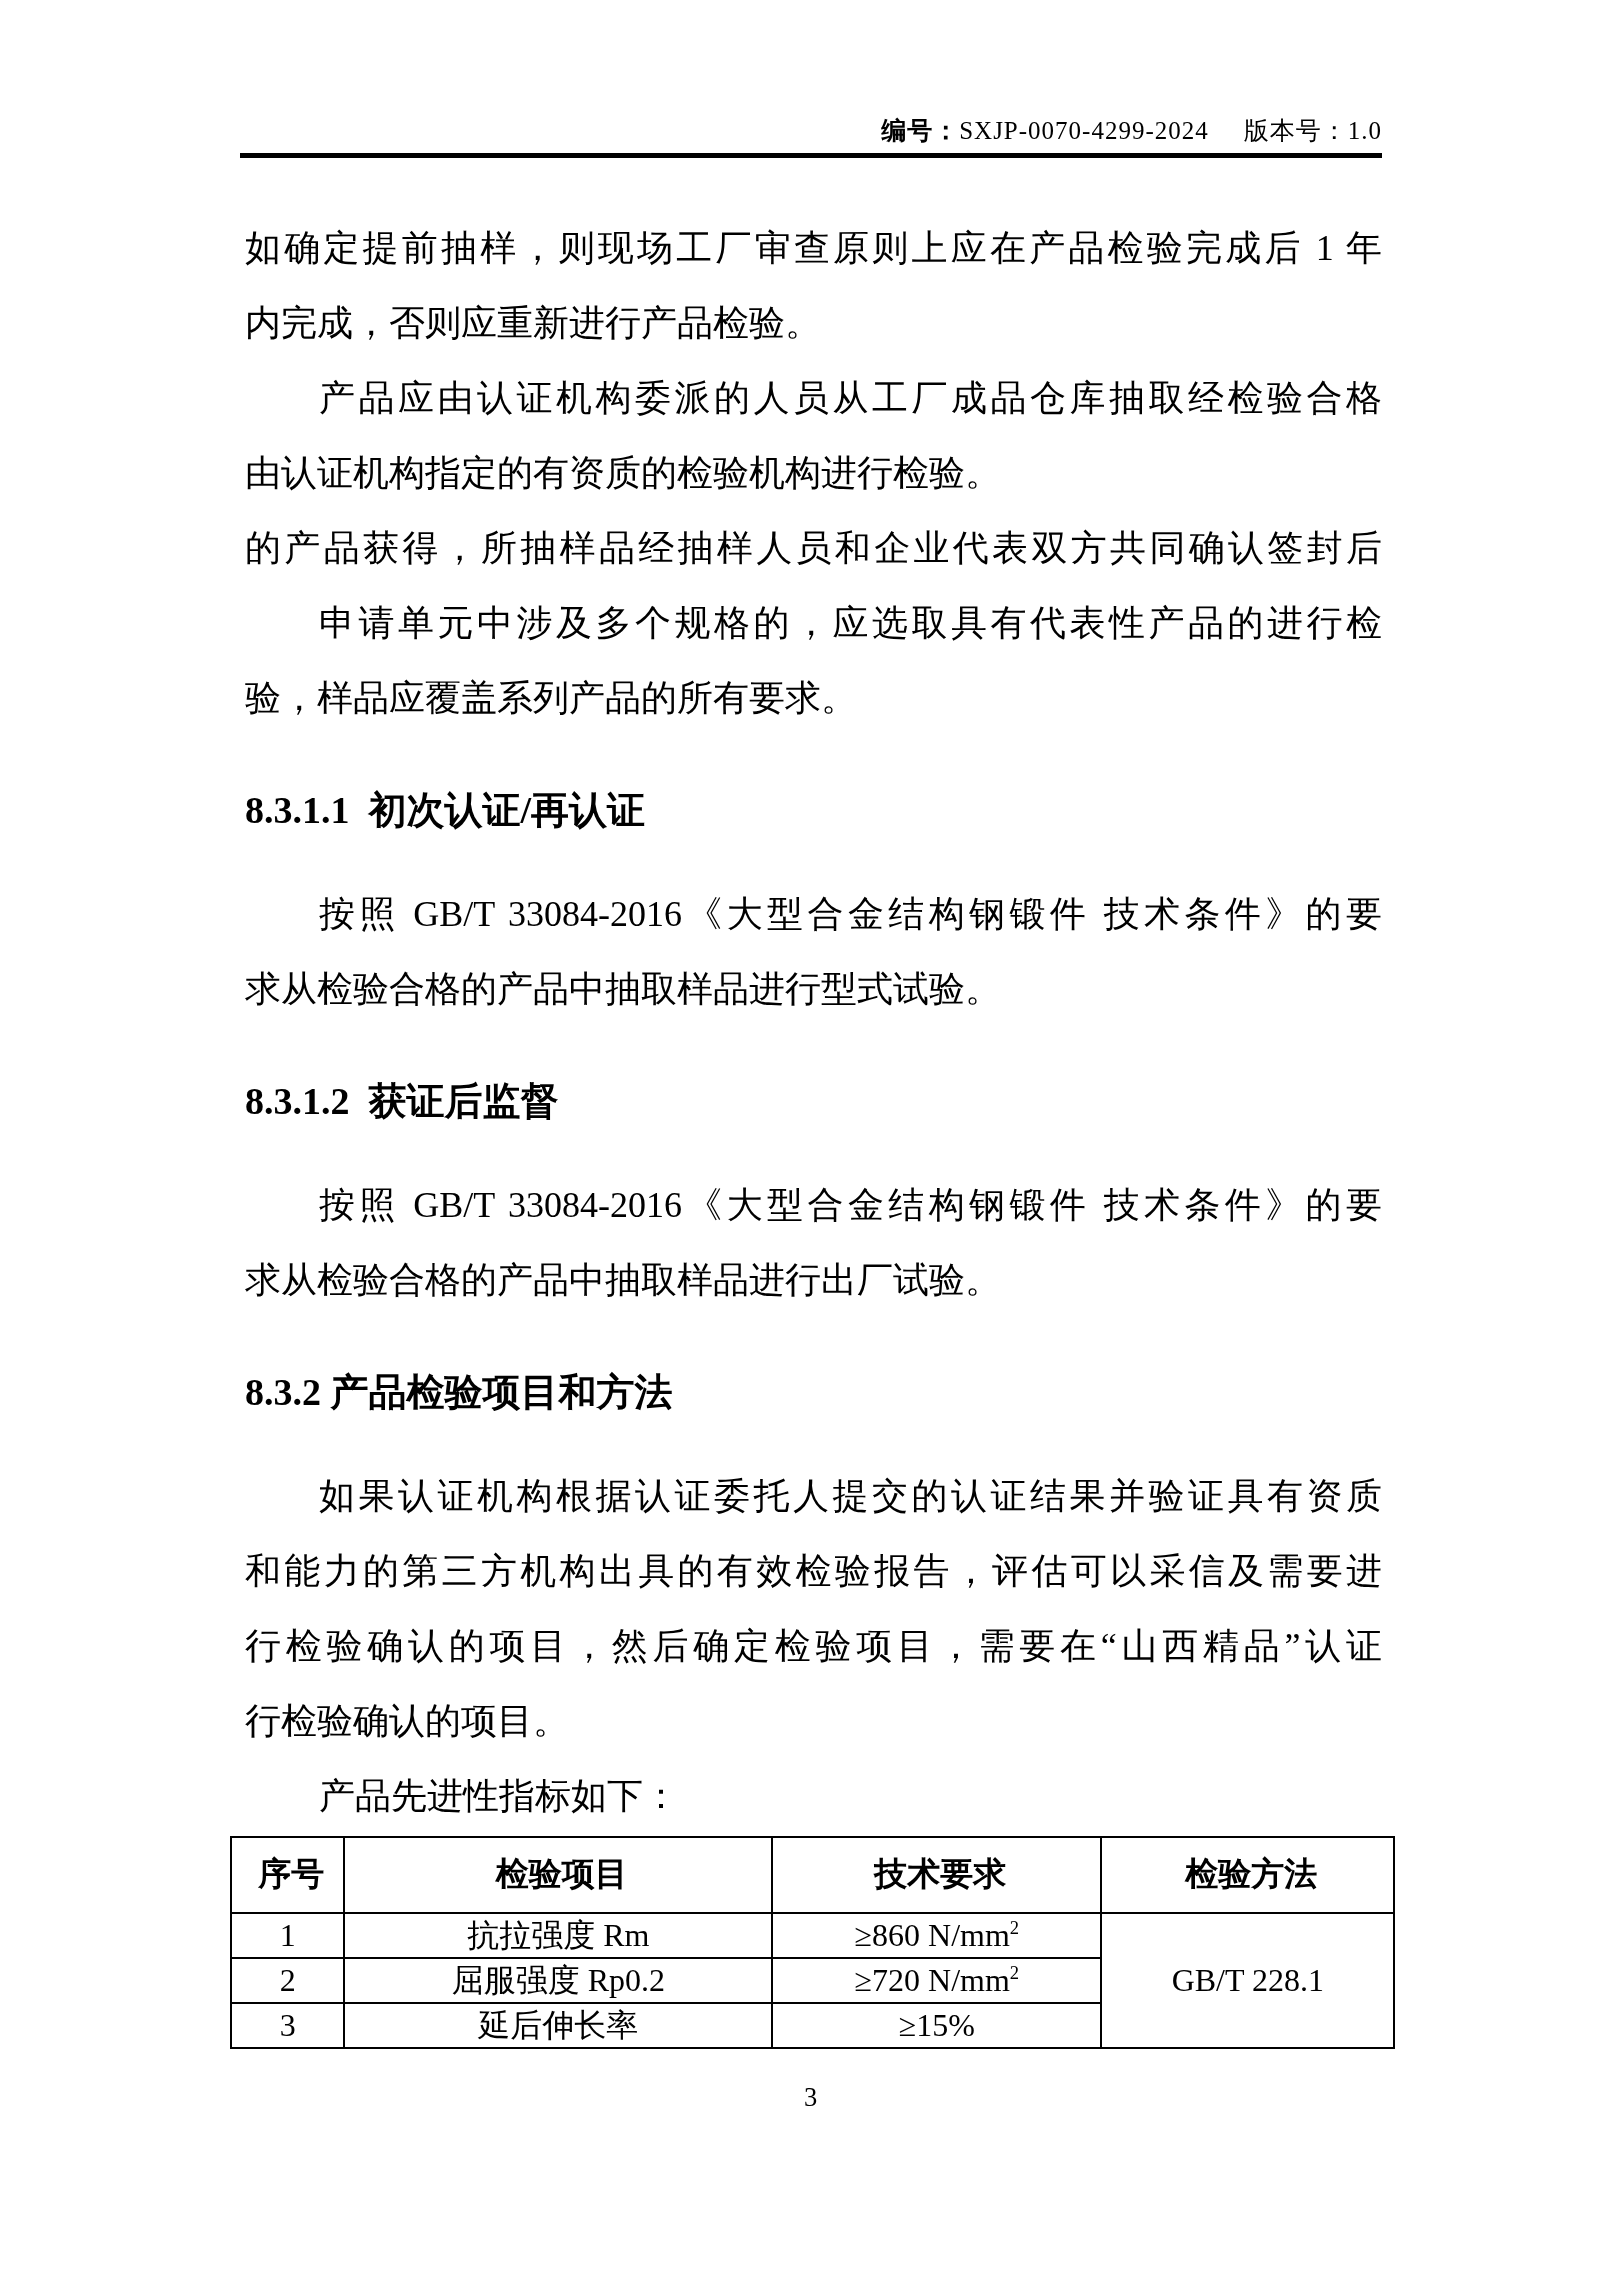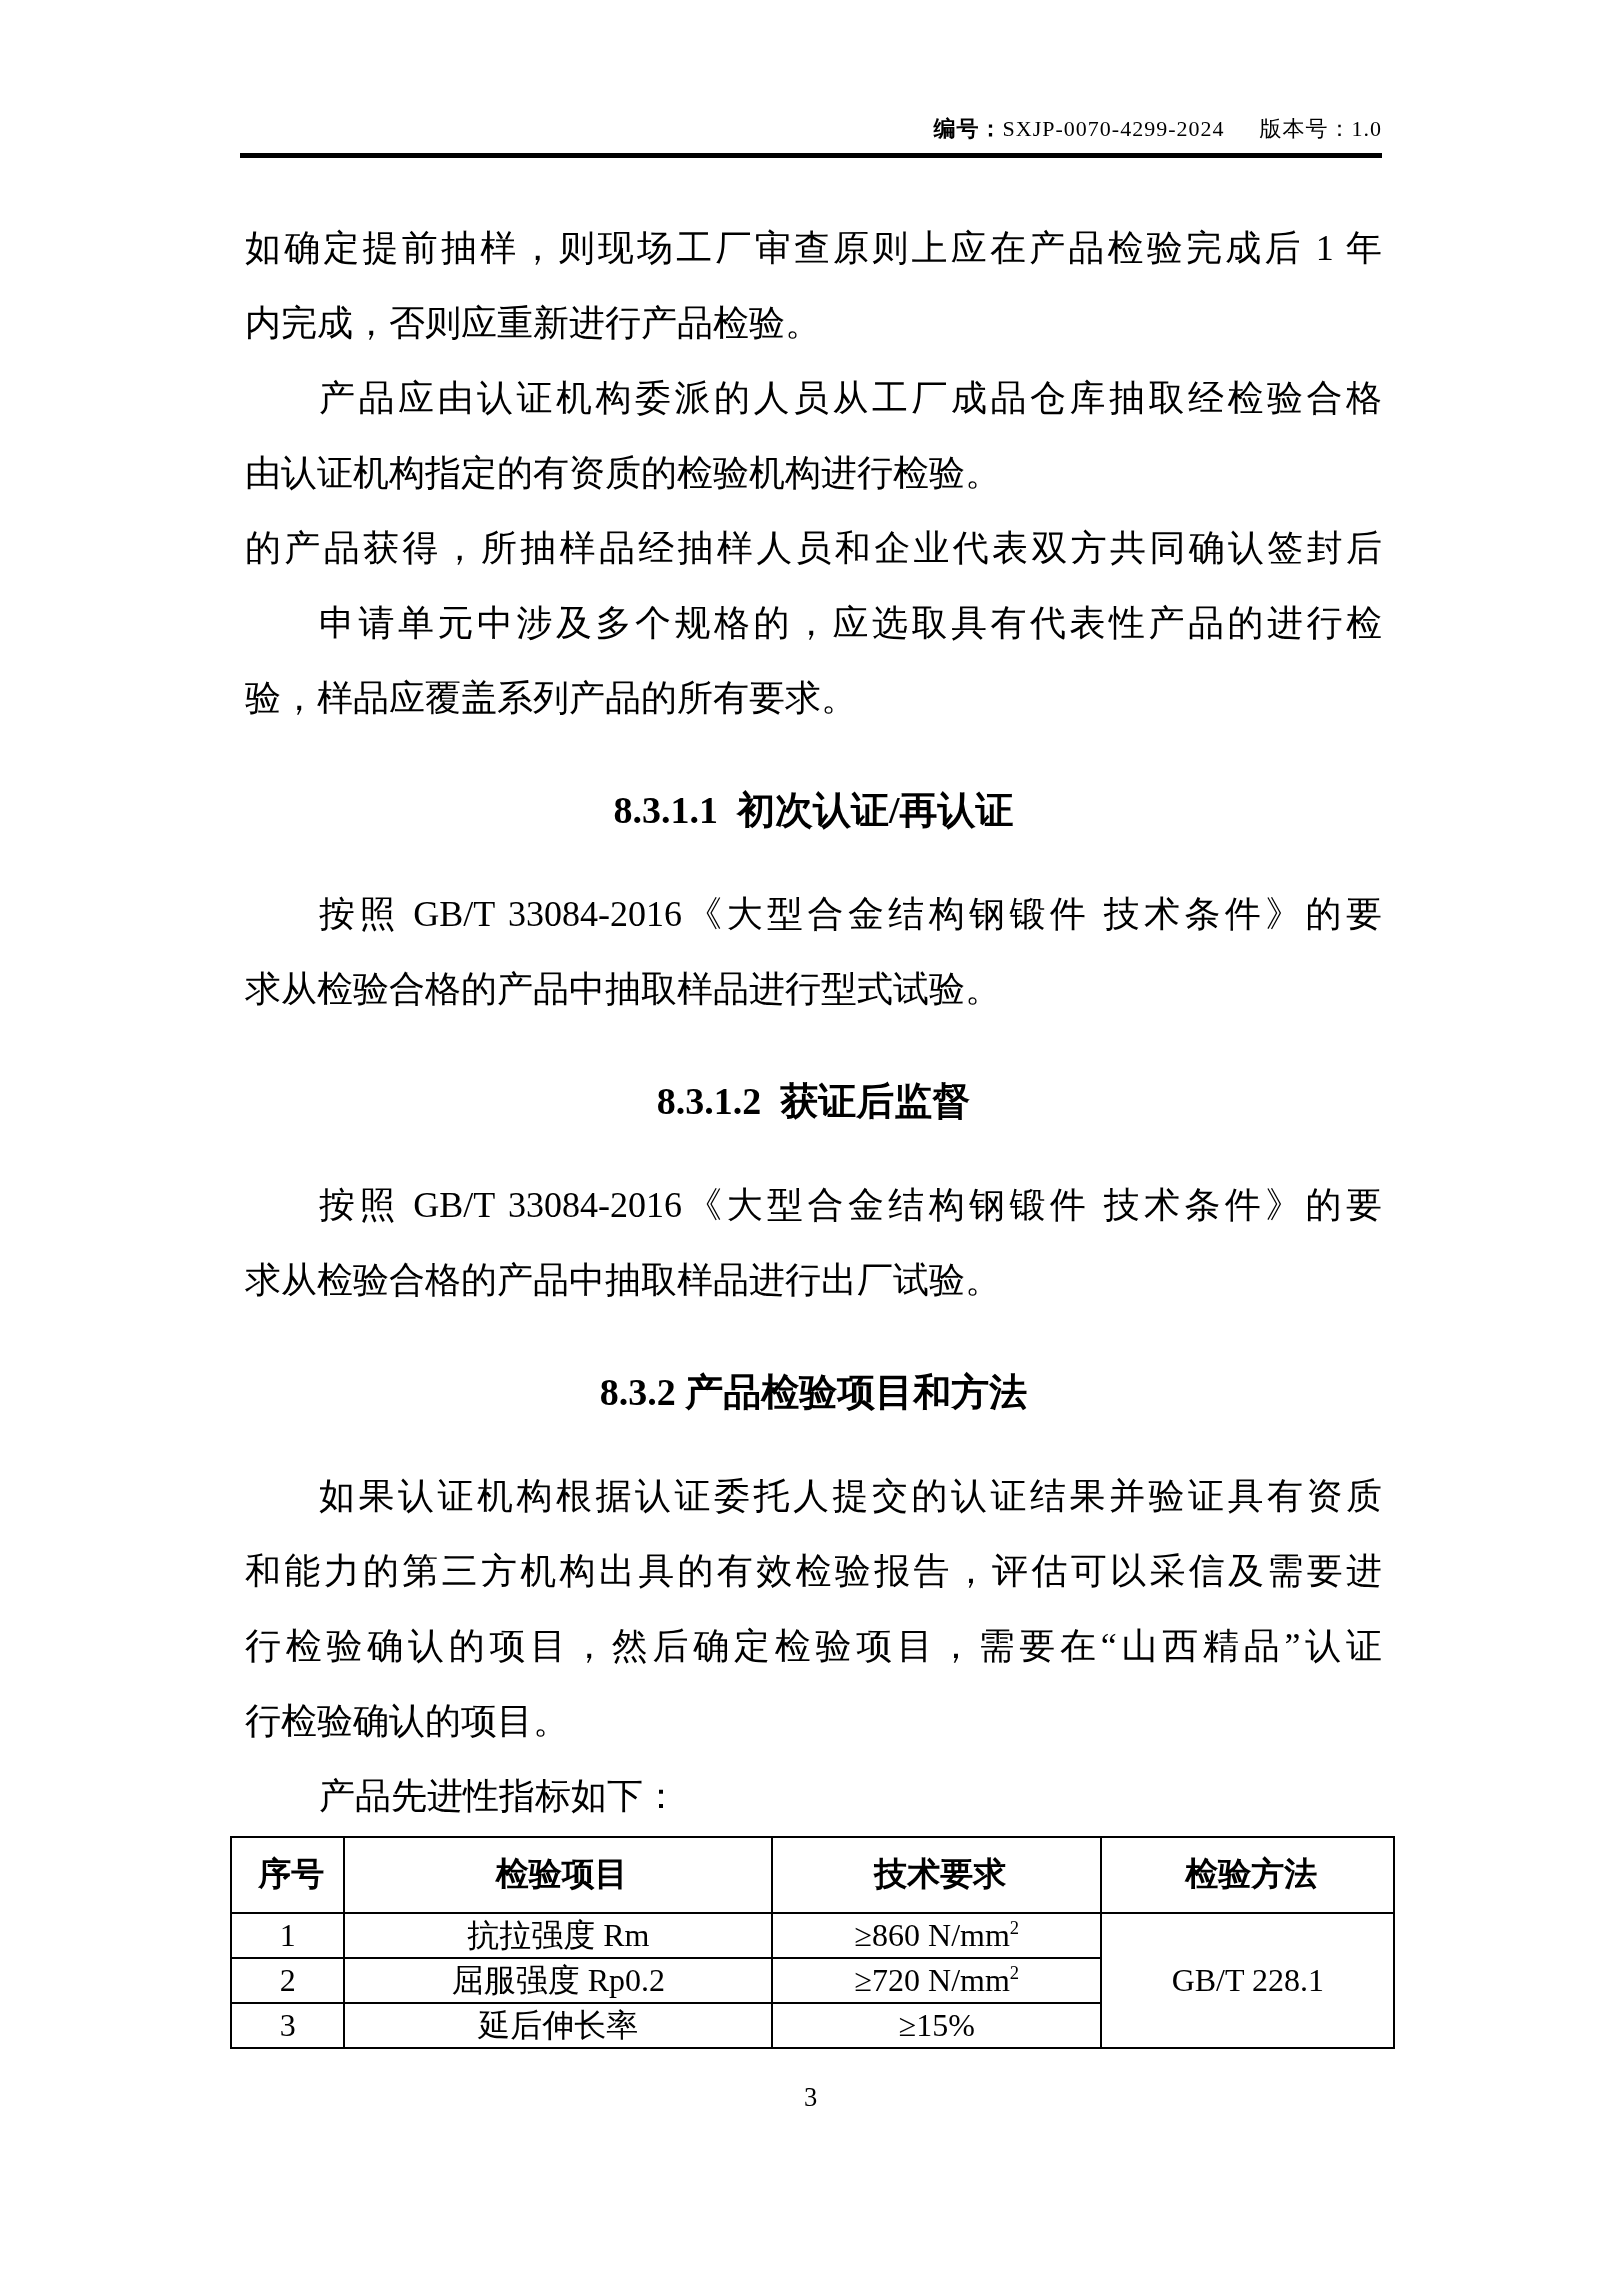--- a/index.html
+++ b/index.html
@@ -12,21 +12,21 @@
     font-family: "Liberation Serif", "DejaVu Serif", serif;
     overflow: hidden;
   }
   
   .hdr {
     position: absolute;
     top: 114px;
     left: 245px;
     width: 1137px;
     text-align: right;
-    font-size: 22px;
+    font-size: 25px;
     letter-spacing: 1px;
     white-space: nowrap;
   }
   .hdr .b { font-weight: bold; }
   .hdr .ver { margin-left: 35px; }
   .rule {
     position: absolute;
     top: 153px;
     left: 240px;
     width: 1142px;
@@ -45,21 +45,21 @@
   .para { margin: 0; }
   .line { text-align: justify; text-align-last: justify; }
   .line.last { text-align: right; text-align-last: left; }
   .line.indent { text-indent: 74px; }
   .heading {
     font-weight: bold;
     font-size: 38px;
     line-height: 75px;
     margin: 37px 0 29px 0;
     white-space: pre-wrap;
-    text-align: center;
+    text-align: left;
   }
   
   table.spec {
     border-collapse: collapse;
     table-layout: fixed;
     width: 1163px;
     margin-left: -14.7px;
     margin-top: 2px;
     font-size: 32px;
     line-height: 1.2;

